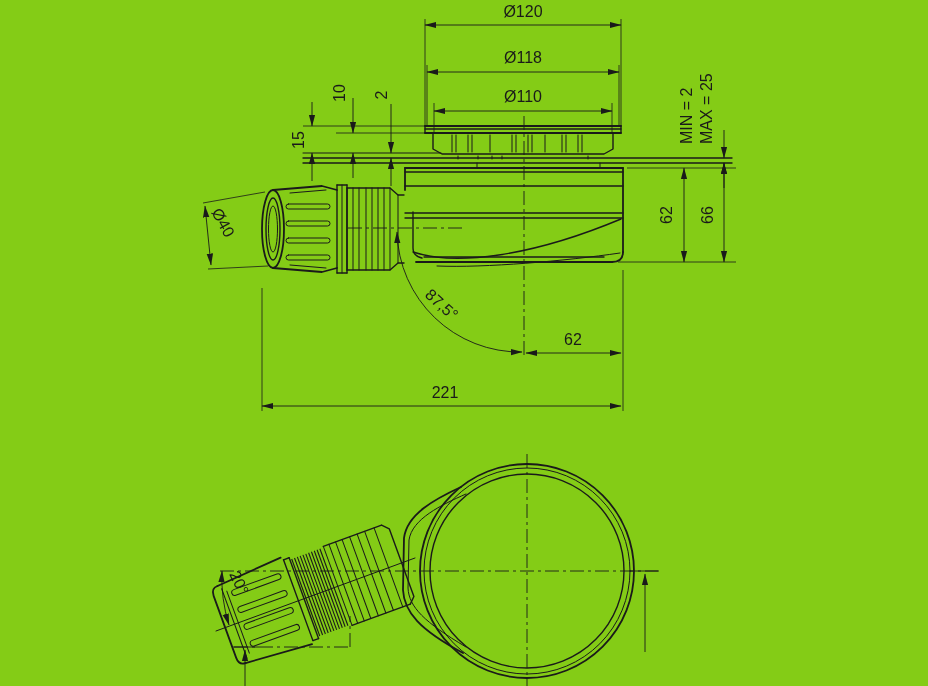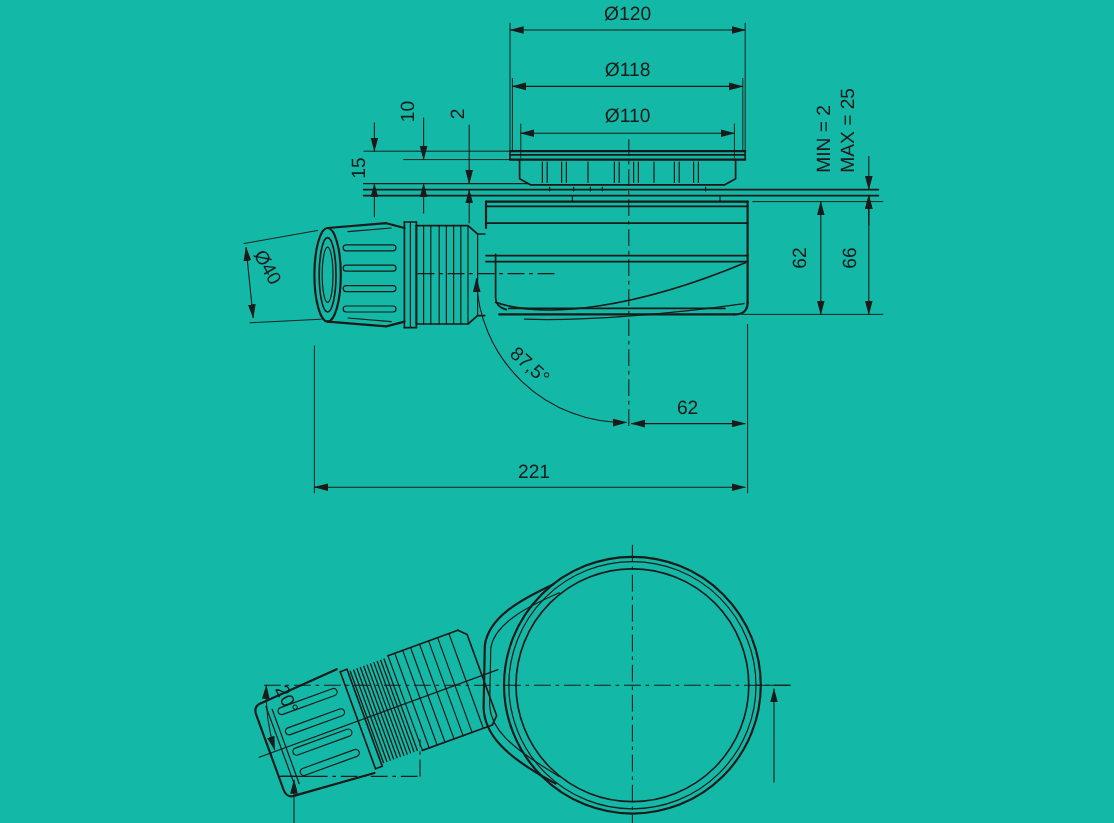--- a/index.html
+++ b/index.html
@@ -1,16 +1,16 @@
 <!DOCTYPE html>
 <html><head>
 <meta charset="utf-8">
 <style>
   html,body{margin:0;padding:0;background:#ffffff;}
-  .page{width:928px;height:686px;background:#14b8a6;position:relative;overflow:hidden;
+  .page{width:928px;height:686px;background:#84cc16;position:relative;overflow:hidden;
         font-family:"Liberation Sans", sans-serif;}
   svg{display:block;}
   
   .part{stroke:#1a1a1a;stroke-width:1.4;fill:none;stroke-linecap:round;stroke-linejoin:round;}
   .part-heavy{stroke:#1a1a1a;stroke-width:1.8;fill:none;stroke-linecap:round;stroke-linejoin:round;}
   .part-light{stroke:#1a1a1a;stroke-width:1;fill:none;stroke-linecap:round;}
   .dim{stroke:#1a1a1a;stroke-width:0.9;fill:none;}
   .ext{stroke:#1a1a1a;stroke-width:0.8;fill:none;}
   .cline{stroke:#1a1a1a;stroke-width:0.9;fill:none;stroke-dasharray:14 4 3 4;}
   .thread{stroke:#1a1a1a;stroke-width:1.1;fill:none;}

